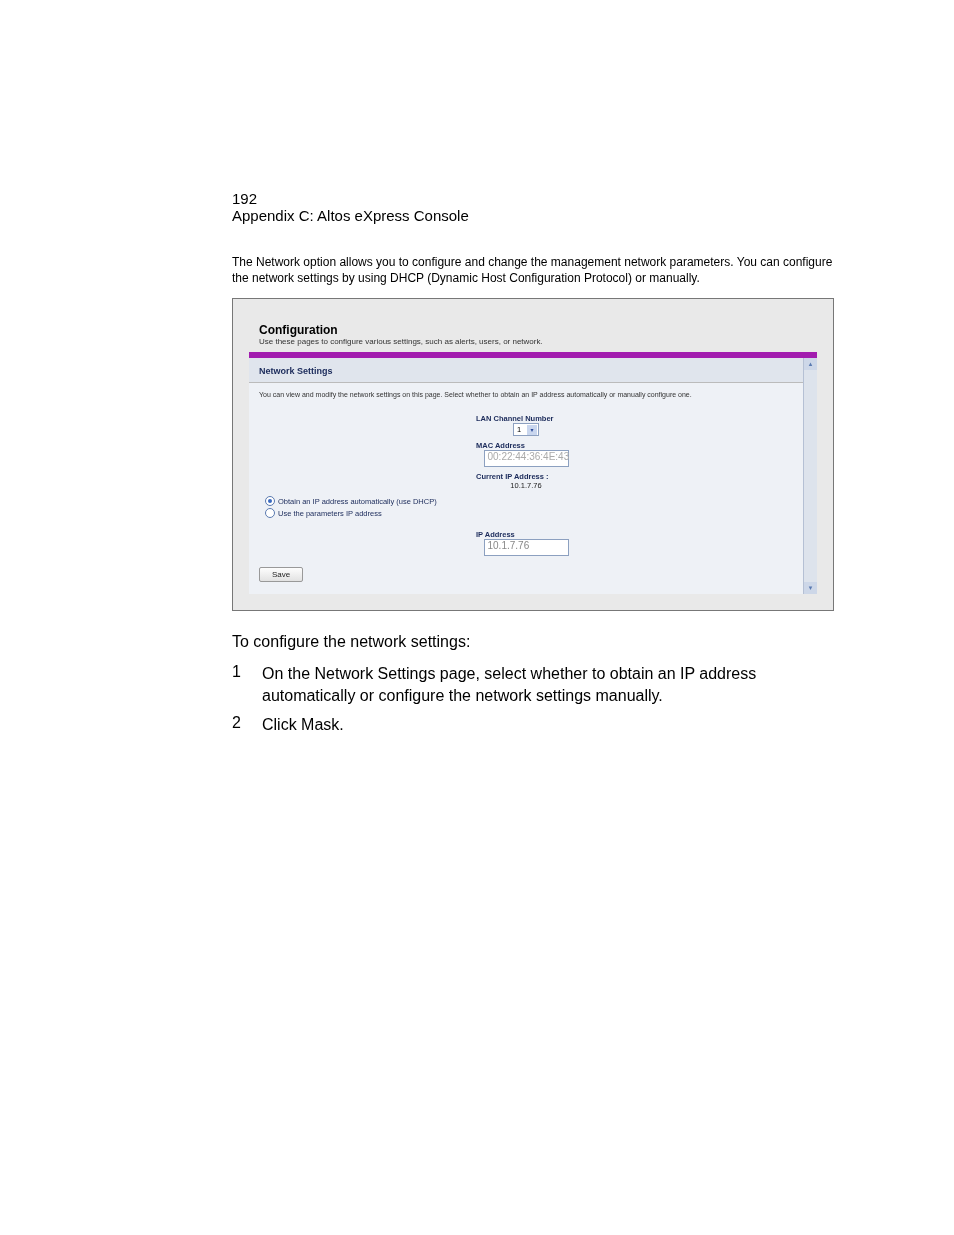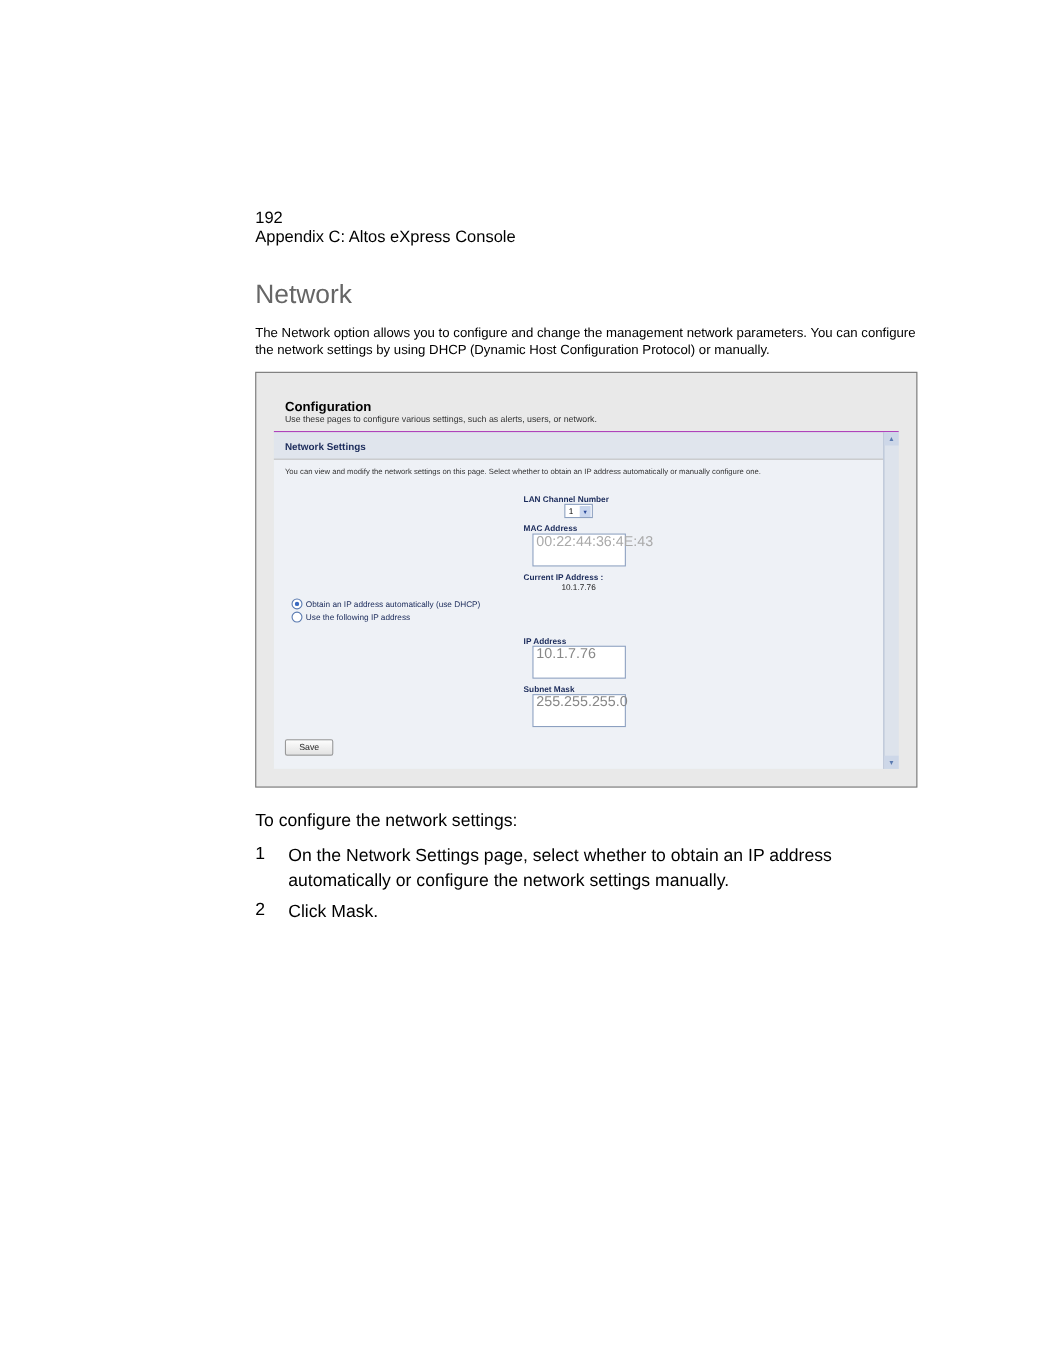--- a/index.html
+++ b/index.html
@@ -47,21 +47,21 @@
     font-weight: bold;
     font-size: 12px;
   }
   .conf-sub {
     font-size: 8px;
     color: #333;
   }
   .panel-outer {
     display: flex;
     background: #e0e5ed;
-    border-top: 1px solid #a21caf;
+    border-top: 6px solid #a21caf;
   }
   .panel {
     flex: 1;
     background: #e0e5ed;
     padding: 0;
   }
   .panel-title {
     font-weight: bold;
     font-size: 9px;
     color: #1a2a5a;
@@ -85,23 +85,23 @@
     flex-direction: column;
   }
   .form-label {
     width: 100px;
     font-weight: bold;
     color: #1a2a5a;
   }
   .form-input {
     border: 1px solid #8ca0c0;
     background: #fff;
-    height: 30px;
+    height: 17px;
     width: 85px;
-    font-size: 13px;
+    font-size: 10px;
     color: #888;
     padding: 0 3px;
     box-sizing: border-box;
     line-height: 12px;
   }
   .form-select {
     border: 1px solid #8ca0c0;
     background: #fff;
     height: 13px;
     width: 26px;
@@ -198,21 +198,20 @@
 </head>
 <body>
 
 <div class="page">
 
   <div class="header-row">
     <span>192</span>
     <span>Appendix C: Altos eXpress Console</span>
   </div>
 
-  <div class="section-title">Network</div>
 
   <div class="body-text">The Network option allows you to configure and change the management network parameters. You can configure the network settings by using DHCP (Dynamic Host Configuration Protocol) or manually.</div>
 
   <div class="screenshot">
     <div class="conf-head">
       <div class="conf-title">Configuration</div>
       <div class="conf-sub">Use these pages to configure various settings, such as alerts, users, or network.</div>
     </div>
     <div class="panel-outer">
       <div class="panel">
@@ -238,33 +237,29 @@
             <div class="static-val">10.1.7.76</div>
           </div>
 
           <div class="radio-group">
             <div class="radio-row">
               <span class="radio checked"></span>
               <span>Obtain an IP address automatically (use DHCP)</span>
             </div>
             <div class="radio-row">
               <span class="radio"></span>
-              <span>Use the following IP address</span>
+              <span>Use the parameters IP address</span>
             </div>
           </div>
 
           <div class="form-row">
             <div class="form-label">IP Address</div>
             <div class="form-input">10.1.7.76</div>
           </div>
 
-          <div class="form-row">
-            <div class="form-label">Subnet Mask</div>
-            <div class="form-input">255.255.255.0</div>
-          </div>
 
 
           <div class="save-btn">Save</div>
         </div>
       </div>
       <div class="scrollbar">
         <div class="sb-btn">▴</div>
         <div class="sb-btn">▾</div>
       </div>
     </div>

